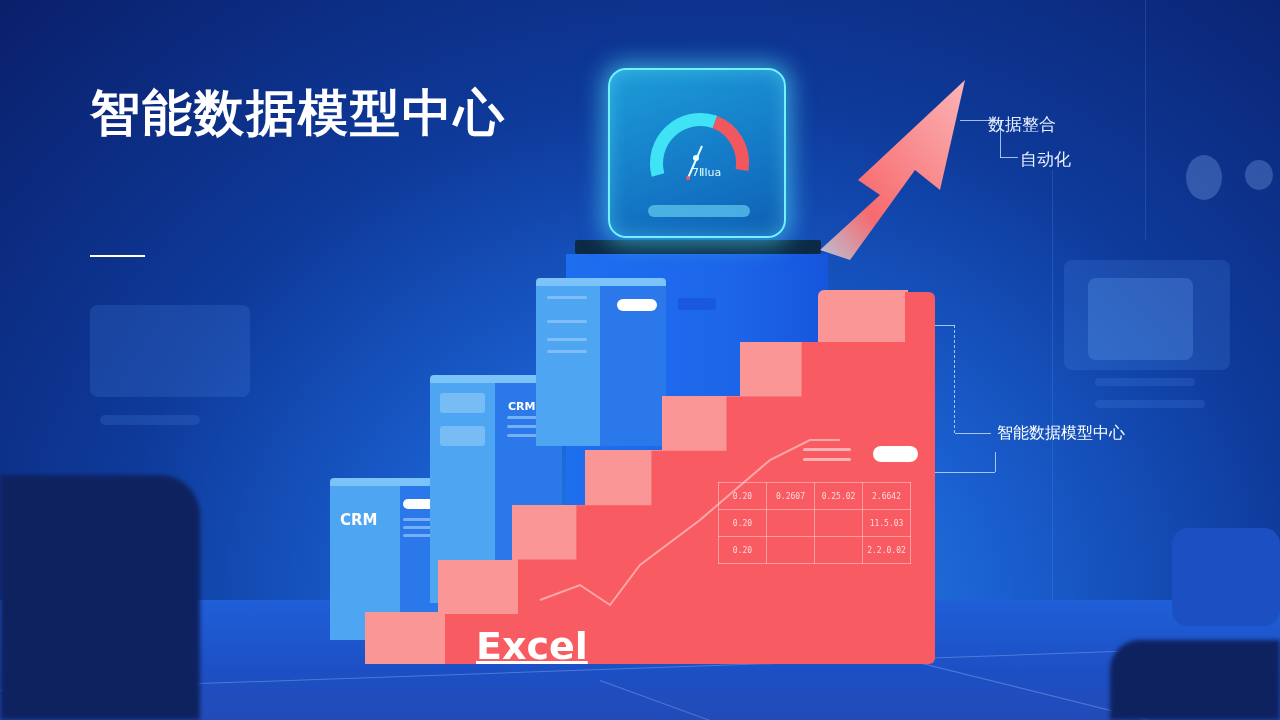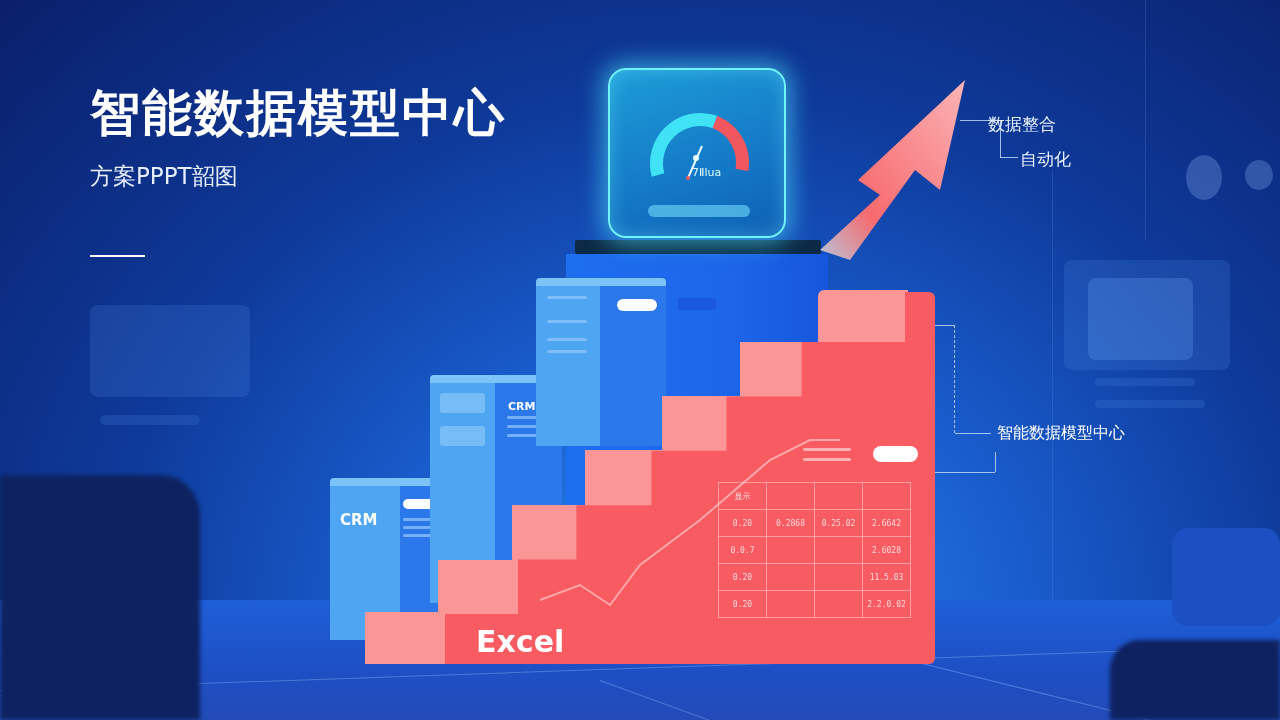--- a/index.html
+++ b/index.html
@@ -51,21 +51,21 @@
 
   .pill { position:absolute; background:#fff; border-radius:8px; }
   .line { position:absolute; height:3px; background:rgba(150,200,255,0.7); border-radius:2px; }
   .crm-label { position:absolute; color:#fff; font-weight:bold; }
 
   
   .stair { position:absolute; }
   .stair-top { background:#fb9696; }
   .stair-front { background:#f95b62; }
 
-  .excel { left:476px; top:624px; font-size:30px; color:#fff; font-weight:bold; }
+  .excel { left:476px; top:624px; font-size:38px; color:#fff; font-weight:bold;text-decoration:underline; }
 
   
   .tbl { position:absolute; left:718px; top:482px; border-collapse:collapse; }
   .tbl td { border:1px solid rgba(255,210,210,0.55); width:48px; height:27px; font-size:8px; color:rgba(255,230,230,0.9); text-align:center; font-family:"DejaVu Sans Mono",monospace; }
 
   .callout { position:absolute; color:#fff; font-size:17px; }
   .callout-sm { position:absolute; color:#e9f1ff; font-size:17px; }
   .cline { position:absolute; background:rgba(200,225,255,0.8); }
   .dash { position:absolute; border-left:1px dashed rgba(200,225,255,0.8); }
 
@@ -85,21 +85,20 @@
 <div class="vline" style="left:1145px;top:0;height:240px;"></div>
 <div class="vline" style="left:1052px;top:170px;height:440px;"></div>
 
 <div class="floor"></div>
 <div class="floor-line" style="left:0;top:690px;width:1280px;transform:rotate(-2deg);"></div>
 <div class="floor-line" style="left:830px;top:640px;width:350px;transform:rotate(14deg);"></div>
 <div class="floor-line" style="left:600px;top:680px;width:260px;transform:rotate(20deg);"></div>
 
 <div class="abs title">智能数据模型中心</div>
 <div class="abs subtitle">
-  <div>方案PPPT韶图</div>
 </div>
 <div class="abs title-rule"></div>
 
 <div class="abs pedestal-top"></div>
 <div class="abs pedestal"></div>
 
 <div class="abs gauge-card">
   <svg width="178" height="130" style="position:absolute;left:0;top:0;">
     <path d="M 48 105 A 44 44 0 0 1 105 52" stroke="#3fe3f5" stroke-width="13" fill="none"></path>
     <path d="M 105 52 A 44 44 0 0 1 132 100" stroke="#f2575f" stroke-width="13" fill="none"></path>
@@ -167,37 +166,25 @@
 </svg>
 
 <div class="abs excel">Excel</div>
 
 <div class="pill" style="left:873px;top:446px;width:45px;height:16px;"></div>
 <div class="line" style="left:803px;top:448px;width:48px;background:rgba(255,200,200,0.8);"></div>
 <div class="line" style="left:803px;top:458px;width:48px;background:rgba(255,200,200,0.8);"></div>
 
 <table class="tbl">
   <tbody>
-      <tr>
-    <td>显示</td>
-    <td></td>
-    <td></td>
-    <td></td>
-  </tr>
   <tr>
     <td>0.20</td>
-    <td>0.2868</td>
+    <td>0.2607</td>
     <td>0.25.02</td>
     <td>2.6642</td>
-  </tr>
-  <tr>
-    <td>0.0.7</td>
-    <td></td>
-    <td></td>
-    <td>2.6028</td>
   </tr>
   <tr>
     <td>0.20</td>
     <td></td>
     <td></td>
     <td>11.5.03</td>
   </tr>
   <tr>
     <td>0.20</td>
     <td></td>

